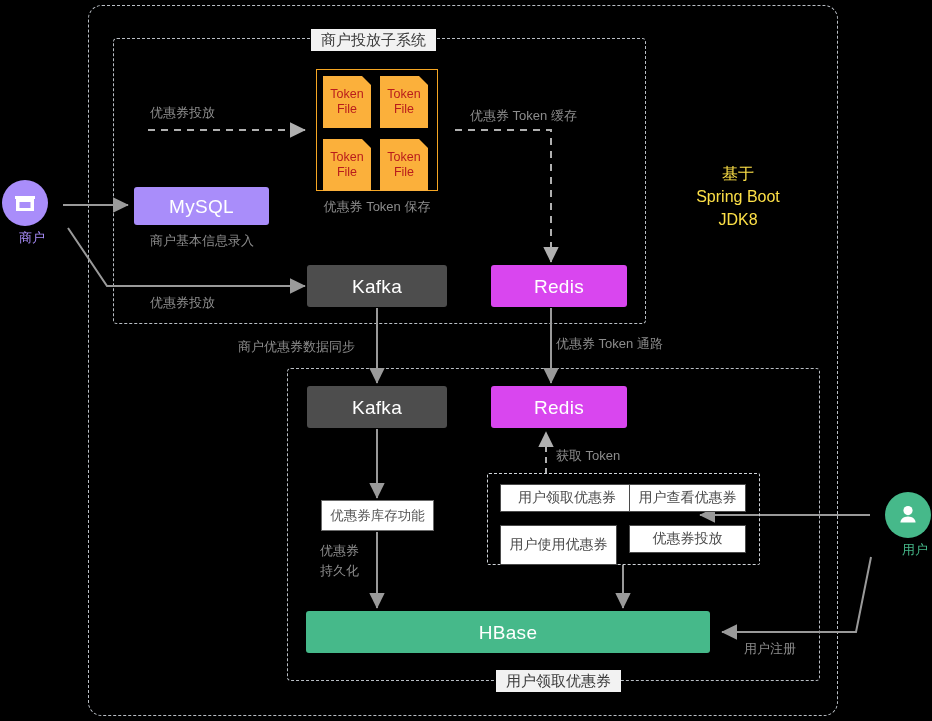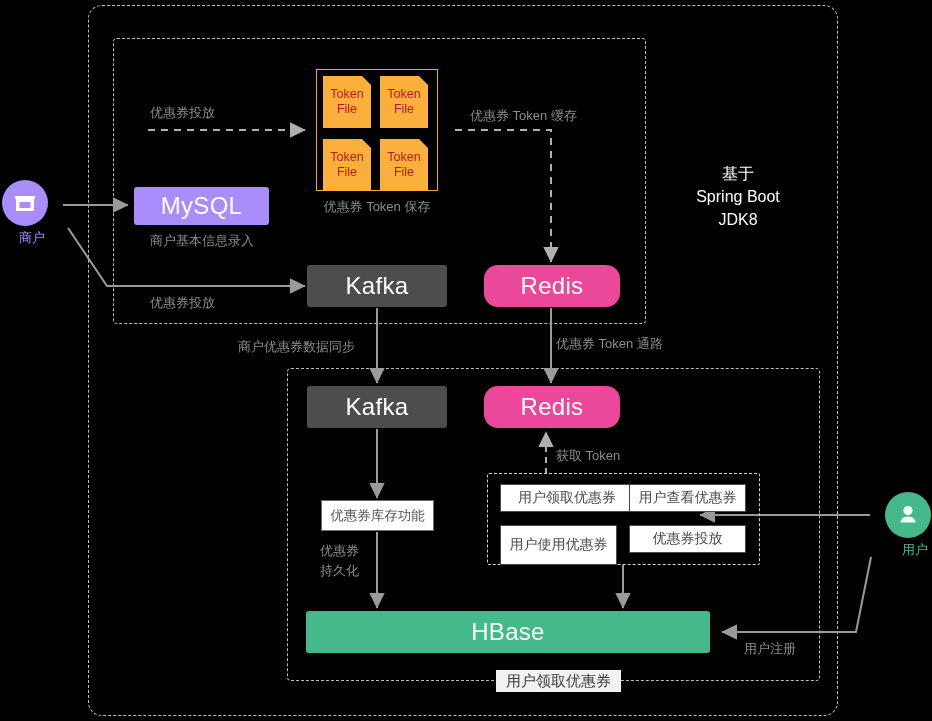--- a/index.html
+++ b/index.html
@@ -6,24 +6,24 @@
   body{width:932px;height:721px;overflow:hidden;
        font-family:"Liberation Sans","DejaVu Sans",sans-serif;
        -webkit-font-smoothing:antialiased;}
   #stage{position:relative;width:932px;height:721px;background:#000;}
 
   svg#wires{position:absolute;left:0;top:0;width:932px;height:721px;pointer-events:none;}
 
   .node{position:absolute;box-sizing:border-box;display:flex;align-items:center;
         justify-content:center;text-align:center;}
 
-  .boxlabel{color:#fff;font-size:24px;letter-spacing:.3px;line-height:1;}
+  .boxlabel{color:#fff;font-size:19px;letter-spacing:.3px;line-height:1;}
 
   .kafka{background:#4d4d4d;border-radius:3px;}
-  .redis{background:#ec4899;border-radius:14px;}
+  .redis{background:#d946ef;border-radius:3px;margin-left:7px;}
   .mysql{background:#a98dfa;border-radius:3px;}
   .hbase{background:#46b98a;border-radius:3px;}
 
   .cap{position:absolute;color:#8c8c8c;font-size:13px;line-height:17px;text-align:center;}
 
   
   .frame{position:absolute;box-sizing:border-box;border:1.5px dashed #b9bec4;}
   .frame.outer{border-radius:14px;}
   .frame.inner1{border-radius:4px;}
   .frame.inner2{border-radius:4px;}
@@ -51,34 +51,35 @@
   
   .actor{position:absolute;text-align:center;}
   .actor .disc{width:46px;height:46px;border-radius:50%;display:flex;align-items:center;
                justify-content:center;margin:0 auto;}
   .actor .nm{font-size:13px;margin-top:5px;line-height:1;padding-left:14px;}
   .merchant .disc{background:#a98dfa;}
   .merchant .nm{color:#a98dfa;}
   .user .disc{background:#46b98a;}
   .user .nm{color:#46b98a;}
 
-  .stack-note{position:absolute;color:#ffffff;font-size:16px;line-height:23px;
+  .stack-note{position:absolute;color:#fde047;font-size:16px;line-height:23px;
               text-align:center;white-space:pre-line;}
 </style>
 </head>
 <body>
 
 <div id="stage">
 
   <div class="frame outer" style="left:88px;top:5px;width:750px;height:711px;"></div>
 
   <div class="frame inner1" style="left:113px;top:38px;width:533px;height:286px;"></div>
 
   <div class="frame inner2" style="left:287px;top:368px;width:533px;height:313px;"></div>
 
+  <div class="frame-title" style="left:311px;top:29px;">商户投放子系统</div>
 
   <div class="frame-title" style="left:496px;top:670px;">用户领取优惠券</div>
 
   <div class="stack-note" style="left:658px;top:162px;width:160px;">基于
 Spring Boot
 JDK8</div>
 
   <svg id="wires" viewBox="0 0 932 721">
     <defs>
       <marker id="ah" markerWidth="9" markerHeight="9" refX="7.6" refY="4.5" orient="auto">

